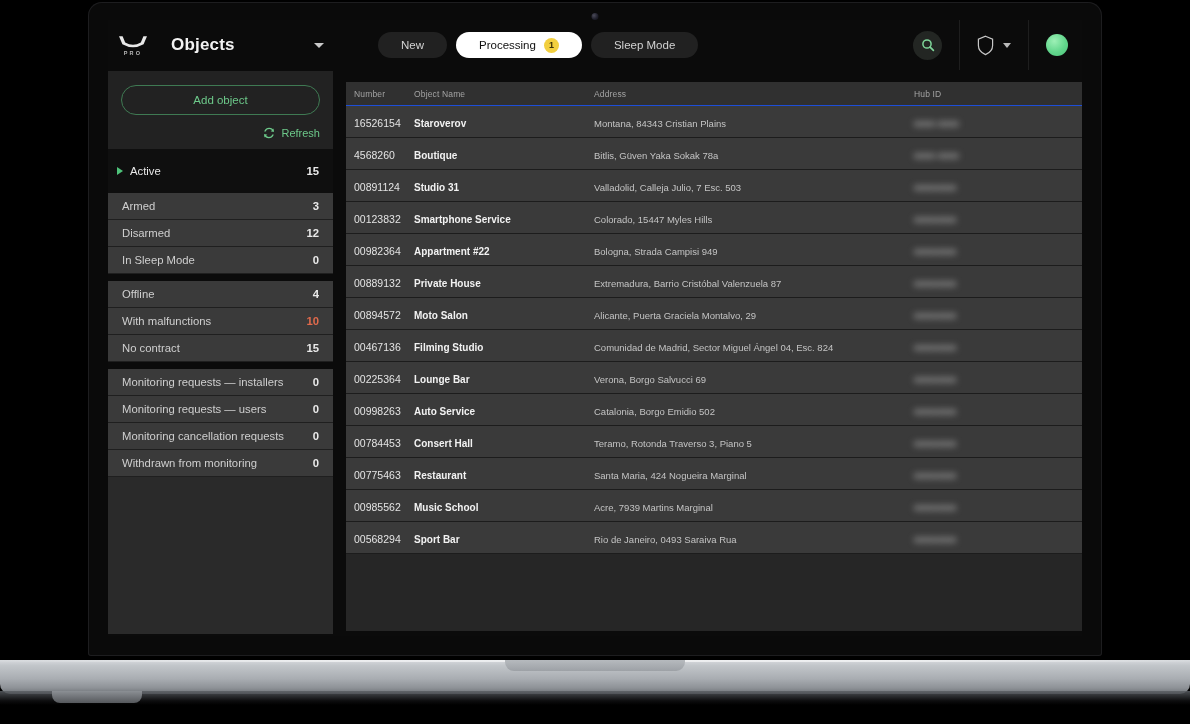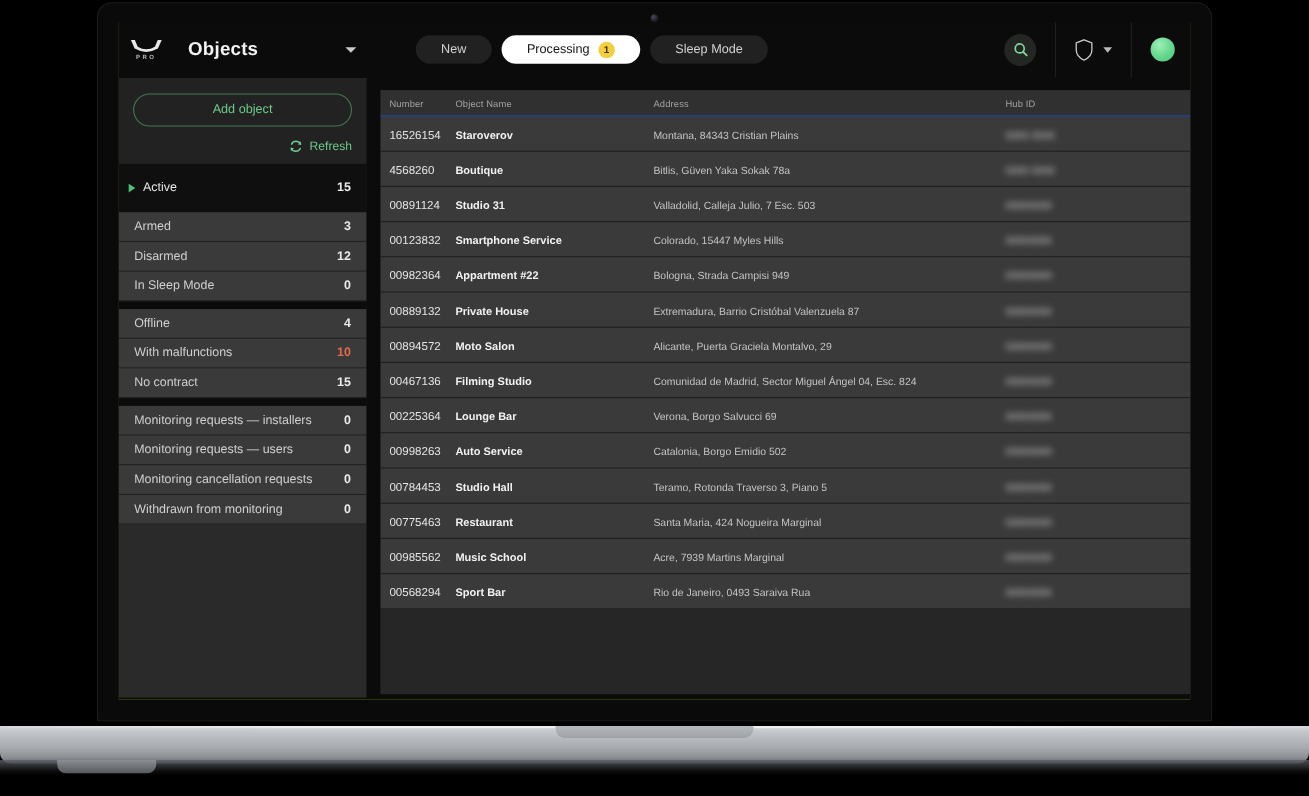--- a/index.html
+++ b/index.html
@@ -31,21 +31,21 @@
     transform: translateX(-50%);
     width: 7px; height: 7px; border-radius: 50%;
     background: radial-gradient(circle at 35% 35%, #4a4a58 0%, #20202c 55%, #0d0d12 100%);
   }
 
   
   #screen {
     position: absolute;
     left: 108px; top: 20px;
     width: 974px; height: 616px;
-    background: #4d7c0f;
+    background: #bef264;
     overflow: hidden;
   }
 
   
   #base {
     position: absolute;
     left: 0; top: 660px;
     width: 1190px; height: 34px;
     background: linear-gradient(180deg, #d7dadd 0%, #c2c6ca 16%, #a9adb2 55%, #8e9297 82%, #6d7176 100%);
     border-radius: 0 0 10px 10px;
@@ -448,21 +448,21 @@
               <div class="c-hub"><span class="v-hub">00000000</span></div>
             </div>
             <div class="row">
               <div class="c-num"><span class="v-num">00998263</span></div>
               <div class="c-name"><span class="v-name">Auto Service</span></div>
               <div class="c-addr"><span class="v-addr">Catalonia, Borgo Emidio 502</span></div>
               <div class="c-hub"><span class="v-hub">00000000</span></div>
             </div>
             <div class="row">
               <div class="c-num"><span class="v-num">00784453</span></div>
-              <div class="c-name"><span class="v-name">Studio Hall</span></div>
+              <div class="c-name"><span class="v-name">Consert Hall</span></div>
               <div class="c-addr"><span class="v-addr">Teramo, Rotonda Traverso 3, Piano 5</span></div>
               <div class="c-hub"><span class="v-hub">00000000</span></div>
             </div>
             <div class="row">
               <div class="c-num"><span class="v-num">00775463</span></div>
               <div class="c-name"><span class="v-name">Restaurant</span></div>
               <div class="c-addr"><span class="v-addr">Santa Maria, 424 Nogueira Marginal</span></div>
               <div class="c-hub"><span class="v-hub">00000000</span></div>
             </div>
             <div class="row">

